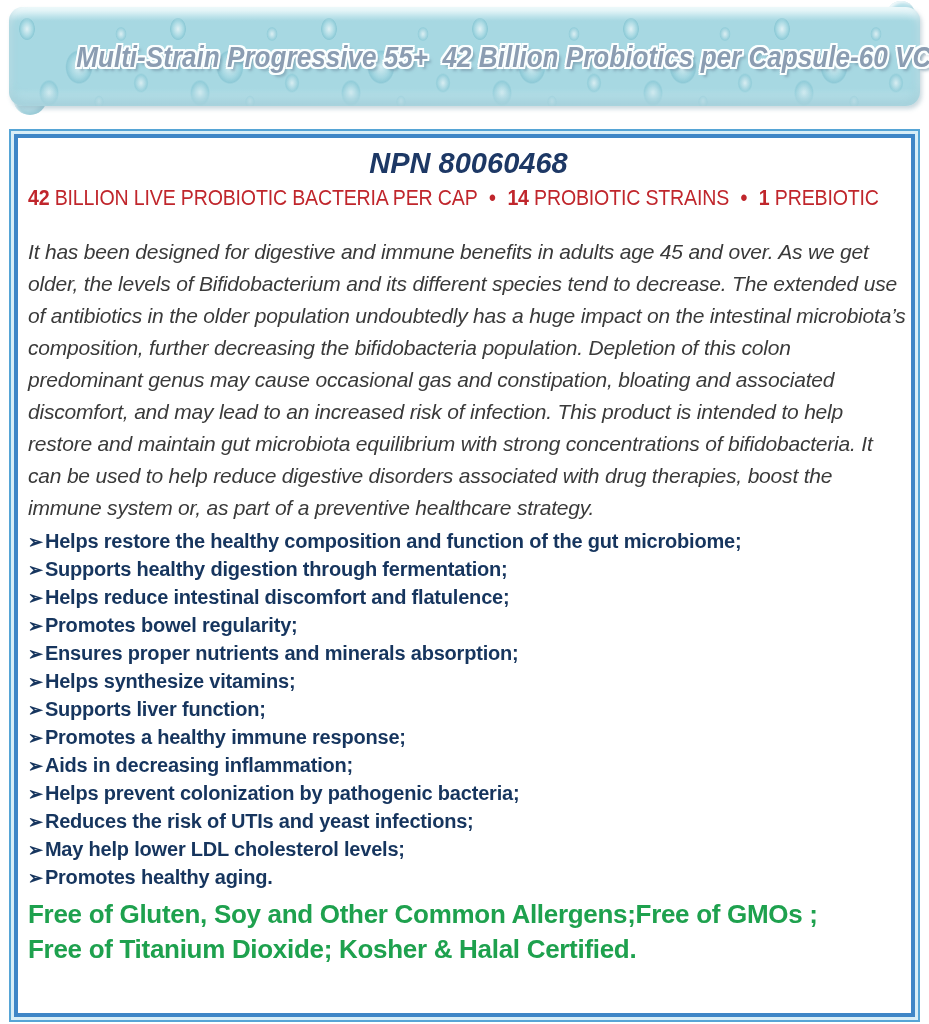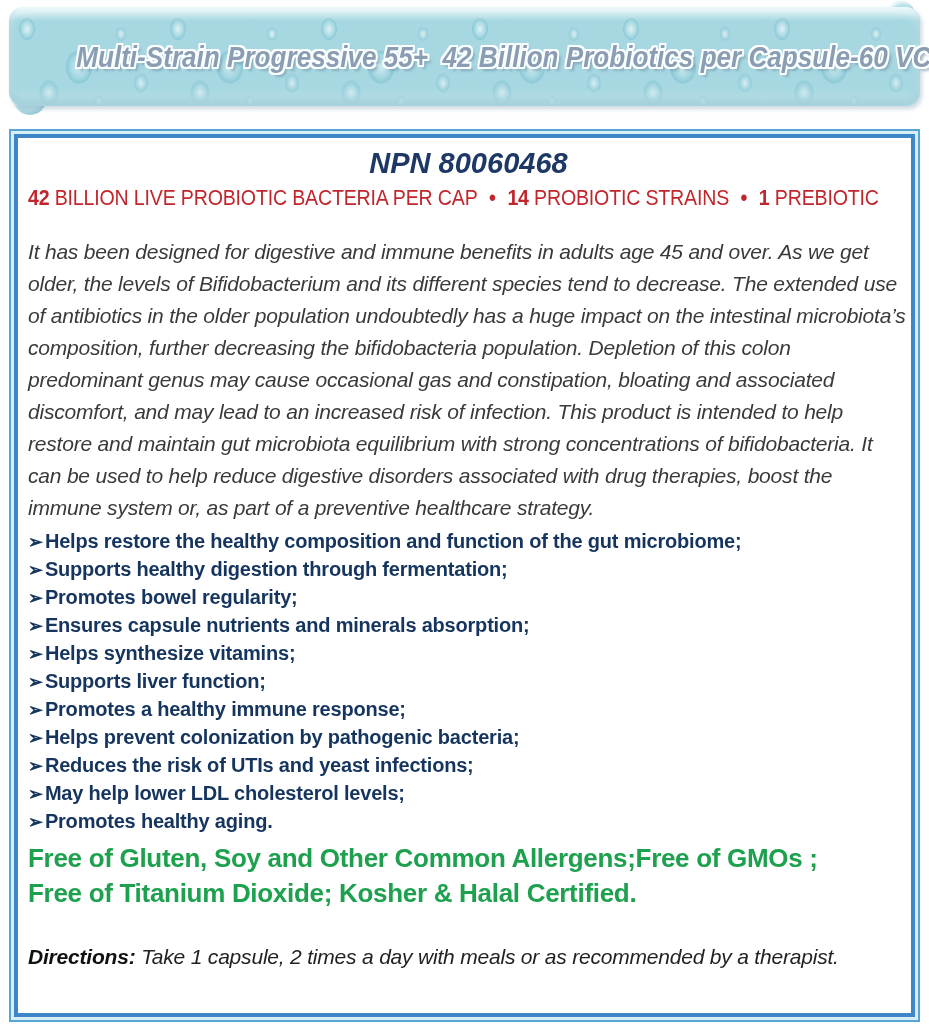--- a/index.html
+++ b/index.html
@@ -104,32 +104,31 @@
 <div class="frame">
   <div class="npn">NPN 80060468</div>
 
   <div class="claims"><span class="claim-num">42</span><span class="claim-text"> BILLION LIVE PROBIOTIC BACTERIA PER CAP</span><span class="claim-sep">•</span><span class="claim-num">14</span><span class="claim-text"> PROBIOTIC STRAINS</span><span class="claim-sep">•</span><span class="claim-num">1</span><span class="claim-text"> PREBIOTIC</span></div>
 
   <div class="desc">It has been designed for digestive and immune benefits in adults age 45 and over. As we get older, the levels of Bifidobacterium and its different species tend to decrease. The extended use of antibiotics in the older population undoubtedly has a huge impact on the intestinal microbiota’s composition, further decreasing the bifidobacteria population. Depletion of this colon predominant genus may cause occasional gas and constipation, bloating and associated discomfort, and may lead to an increased risk of infection. This product is intended to help restore and maintain gut microbiota equilibrium with strong concentrations of bifidobacteria. It can be used to help reduce digestive disorders associated with drug therapies, boost the immune system or, as part of a preventive healthcare strategy.</div>
 
   <div class="benefits">
       <div class="benefit"><span class="arrow">➢</span><span class="btext">Helps restore the healthy composition and function of the gut microbiome;</span></div>
       <div class="benefit"><span class="arrow">➢</span><span class="btext">Supports healthy digestion through fermentation;</span></div>
+      <div class="benefit"><span class="arrow">➢</span><span class="btext">Helps reduce intestinal discomfort and flatulence;</span></div>
       <div class="benefit"><span class="arrow">➢</span><span class="btext">Promotes bowel regularity;</span></div>
-      <div class="benefit"><span class="arrow">➢</span><span class="btext">Ensures capsule nutrients and minerals absorption;</span></div>
+      <div class="benefit"><span class="arrow">➢</span><span class="btext">Ensures proper nutrients and minerals absorption;</span></div>
       <div class="benefit"><span class="arrow">➢</span><span class="btext">Helps synthesize vitamins;</span></div>
       <div class="benefit"><span class="arrow">➢</span><span class="btext">Supports liver function;</span></div>
       <div class="benefit"><span class="arrow">➢</span><span class="btext">Promotes a healthy immune response;</span></div>
+      <div class="benefit"><span class="arrow">➢</span><span class="btext">Aids in decreasing inflammation;</span></div>
       <div class="benefit"><span class="arrow">➢</span><span class="btext">Helps prevent colonization by pathogenic bacteria;</span></div>
       <div class="benefit"><span class="arrow">➢</span><span class="btext">Reduces the risk of UTIs and yeast infections;</span></div>
       <div class="benefit"><span class="arrow">➢</span><span class="btext">May help lower LDL cholesterol levels;</span></div>
       <div class="benefit"><span class="arrow">➢</span><span class="btext">Promotes healthy aging.</span></div>
     </div>
 
   <div class="freeof">
     <div>Free of Gluten, Soy and Other Common Allergens;Free of GMOs ;</div>
     <div>Free of Titanium Dioxide; Kosher &amp; Halal Certified.</div>
   </div>
 
-  <div class="directions">
-    <span class="dir-label">Directions:</span><span> Take 1 capsule, 2 times a day with meals or as recommended by a therapist.</span>
-  </div>
 </div>
 
 </body></html>

